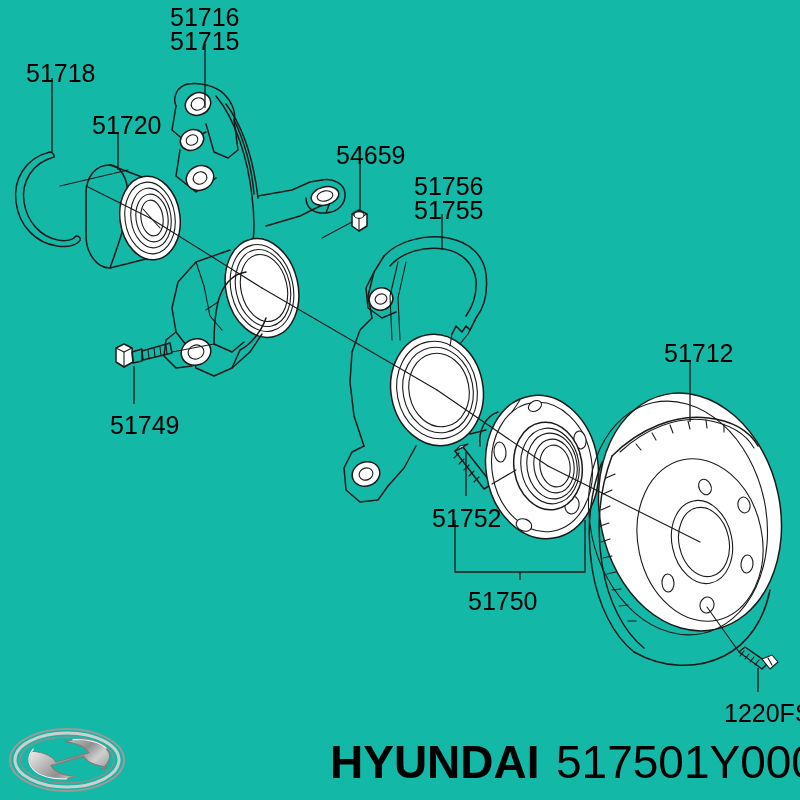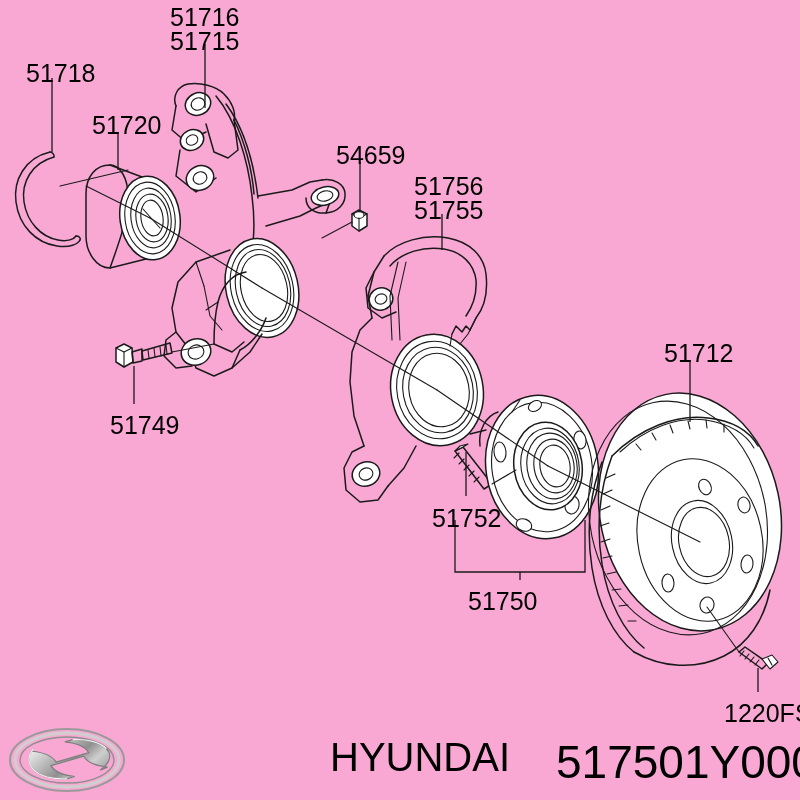--- a/index.html
+++ b/index.html
@@ -8,42 +8,42 @@
     padding: 0;
     background: #ffffff;
   }
   body {
     font-family: "Liberation Sans", sans-serif;
   }
   #page {
     position: relative;
     width: 800px;
     height: 800px;
-    background: #f9a8d4;
+    background: #14b8a6;
     overflow: hidden;
   }
   #diagram {
     position: absolute;
     left: 0;
     top: 0;
     width: 800px;
     height: 800px;
   }
   .footer-text {
     position: absolute;
     font-family: "Liberation Sans", sans-serif;
     color: #000000;
     white-space: nowrap;
   }
   #brand-name {
     left: 330px;
     top: 735px;
-    font-size: 40px;
+    font-size: 46px;
     letter-spacing: 0px;
-    font-weight: 400;
+    font-weight: 700;
   }
   #part-number {
     left: 556px;
     top: 735px;
     font-size: 46px;
     font-weight: 400;
   }
   #logo-wrap {
     position: absolute;
     left: 8px;

